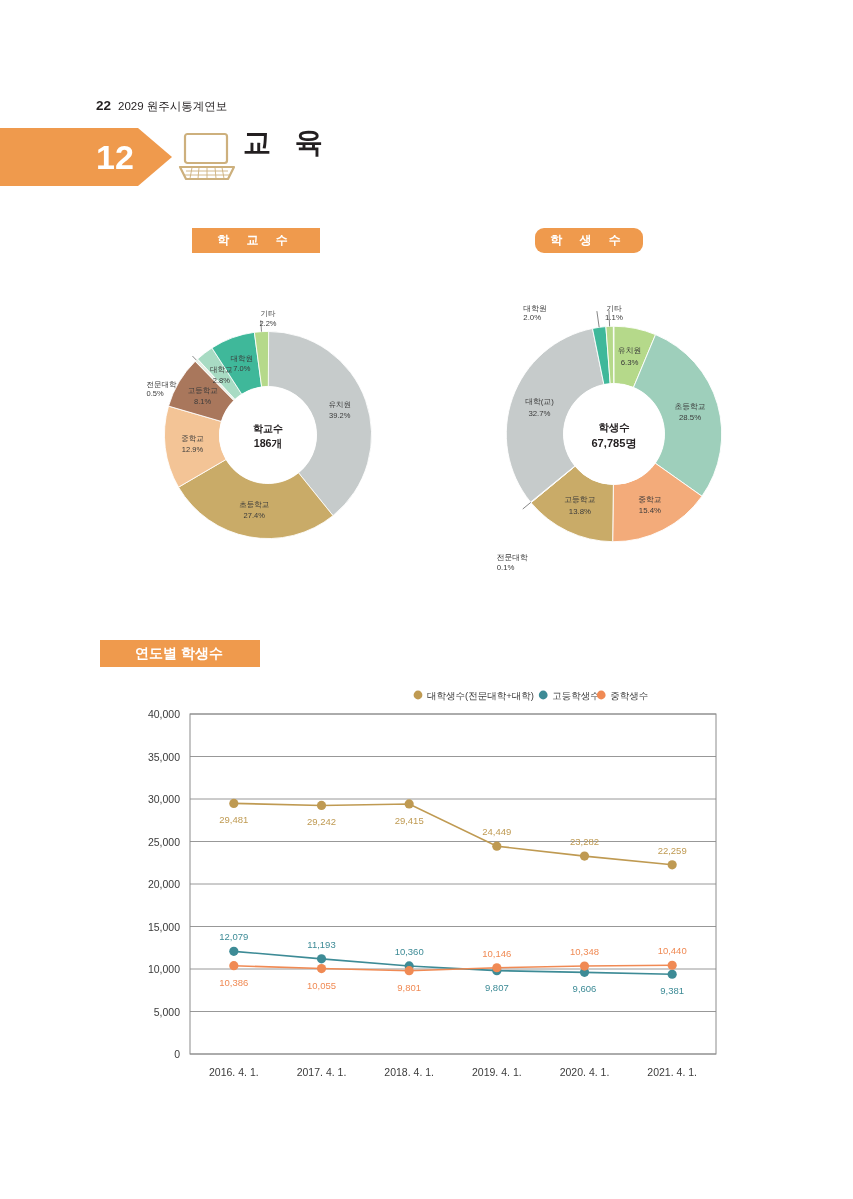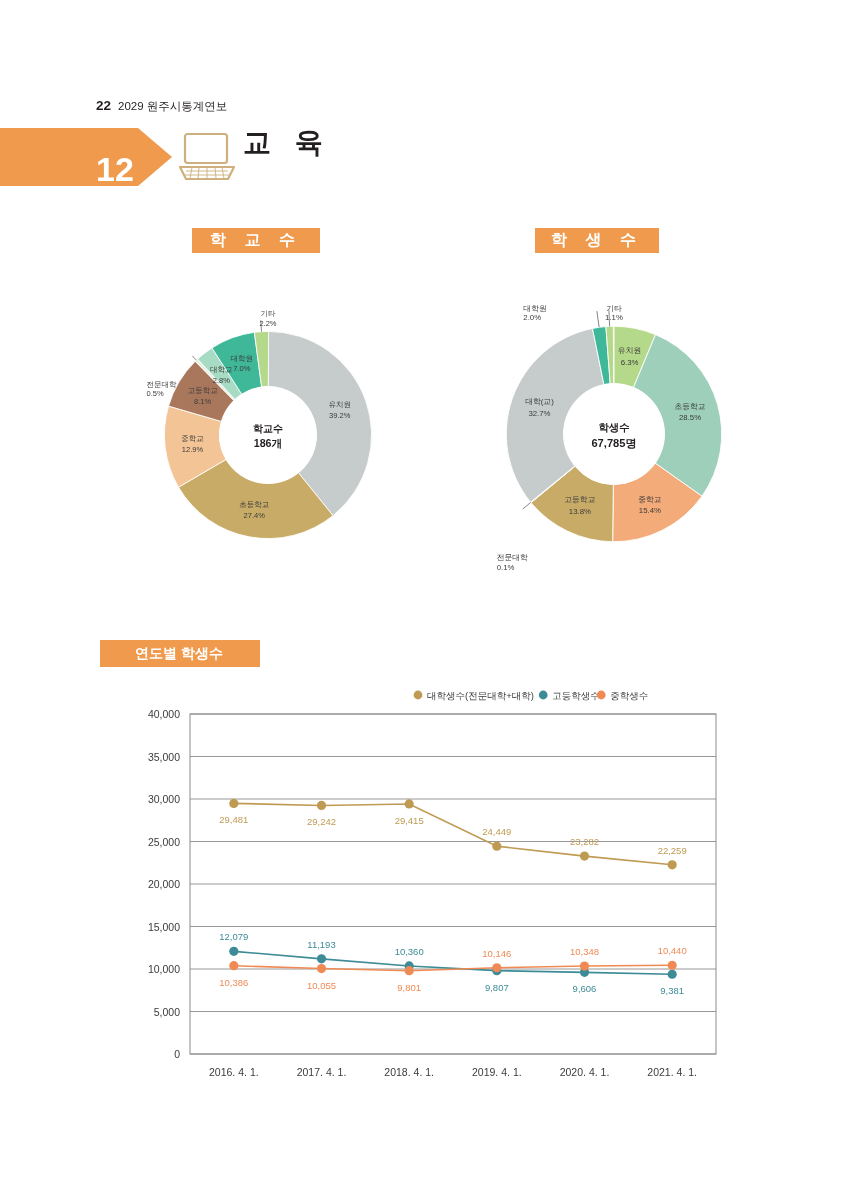--- a/index.html
+++ b/index.html
@@ -19,21 +19,21 @@
   }
   .page-num { font-size:13.5px; font-weight:bold; color:#231f20; }
   .page-book { font-size:11.5px; color:#231f20; }
 
   
   .chapter-band {
     position:absolute; left:0; top:128px;
     width:172px; height:58px;
     background:#ef9a4d;
     clip-path:polygon(0 0, 138px 0, 172px 50%, 138px 100%, 0 100%);
-    display:flex; align-items:flex-end;
+    display:flex; align-items:center;
   }
   .chapter-num {
     color:#ffffff; font-size:34px; font-weight:bold;
     margin-left:96px; line-height:1; letter-spacing:0px;
   }
   .chapter-icon {
     position:absolute; left:176px; top:131px;
     width:62px; height:52px;
   }
   .chapter-title {
@@ -43,23 +43,23 @@
   }
 
   
   .banner {
     position:absolute;
     background:#ef9a4d;
     color:#ffffff;
     font-weight:bold;
     display:flex; align-items:center;
   }
-  .banner.center { justify-content:center; letter-spacing:7px; font-size:16px; }
+  .banner.center { justify-content:center; letter-spacing:7px; font-size:12px; }
   .banner-a { left:192px; top:228px; width:128px; height:25px; }
-  .banner-b { left:535px; top:228px; width:124px; height:25px; }
+  .banner-b { left:535px; top:228px; width:108px; height:25px;border-radius:9px; }
   .banner-c {
     left:100px; top:640px; width:160px; height:27px;
     font-size:14px; padding-left:35px; letter-spacing:0px;
   }
 
   
   .donut-wrap { position:absolute; }
   .donut-a { left:118px; top:285px; width:300px; height:300px; }
   .donut-b { left:458px; top:278px; width:312px; height:312px; }
   .donut-wrap svg { display:block; overflow:visible; }

